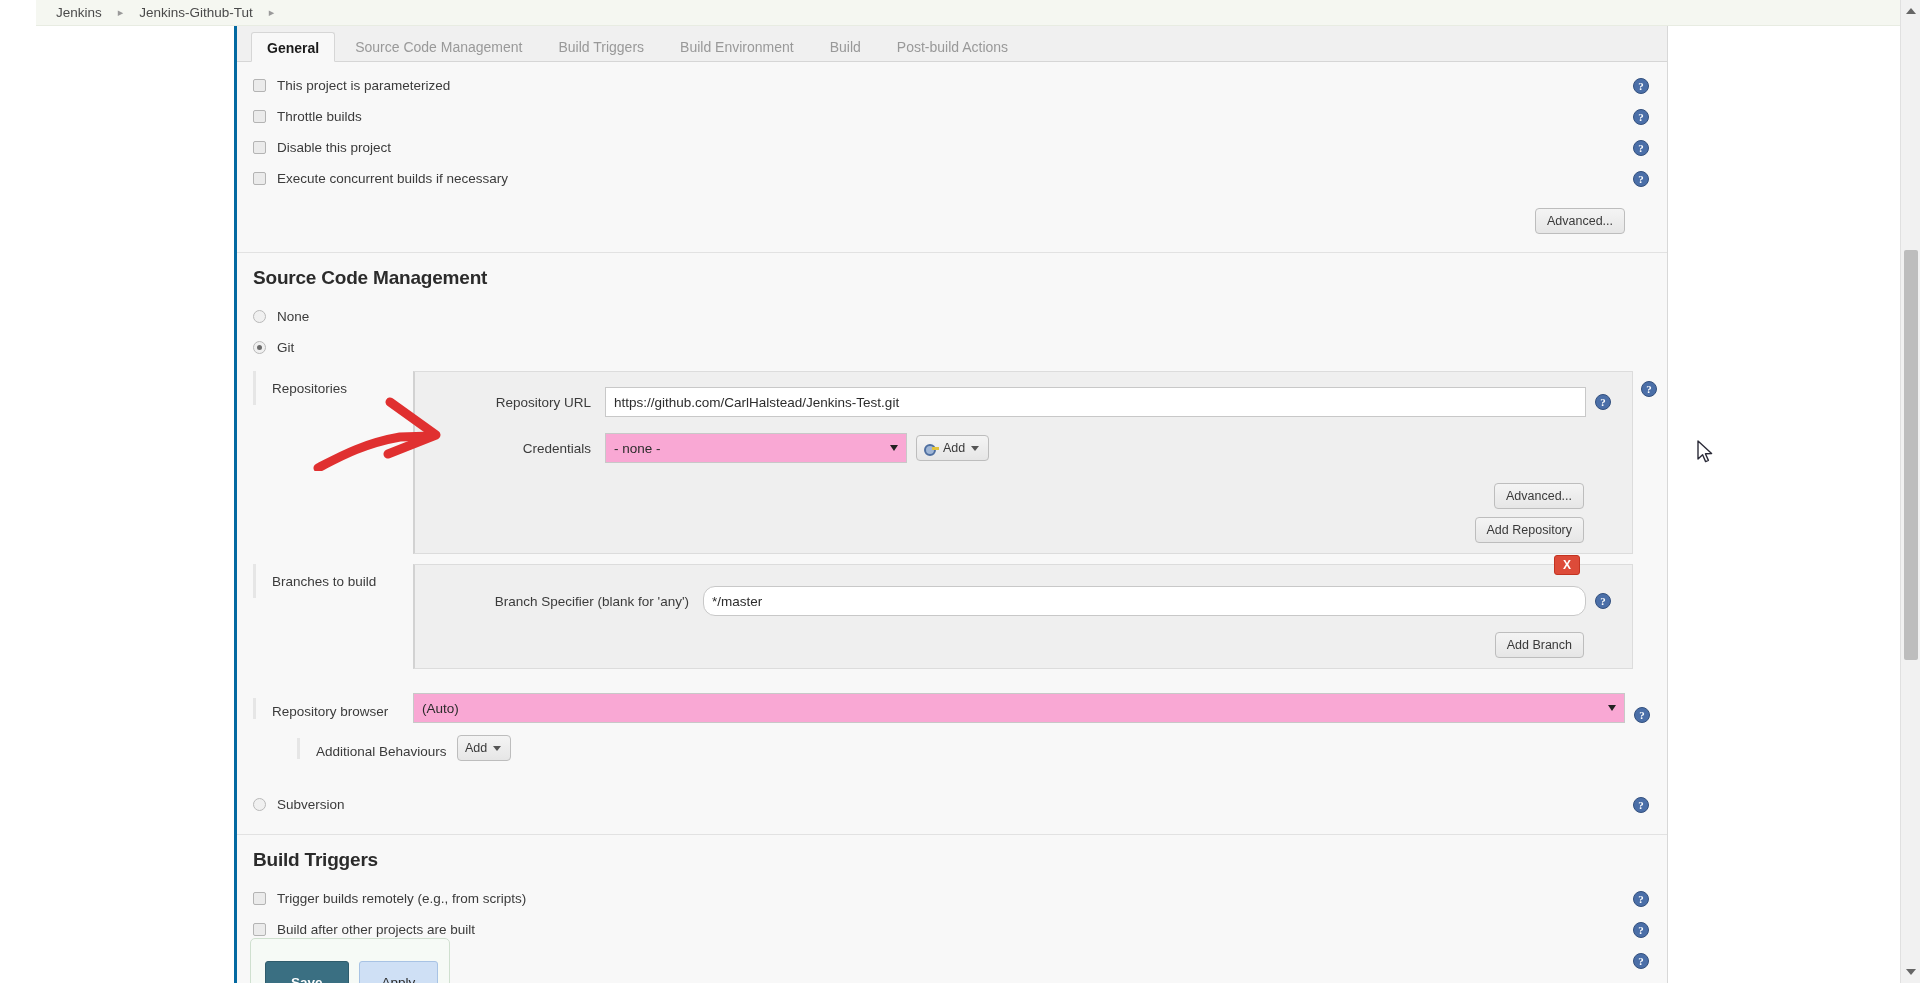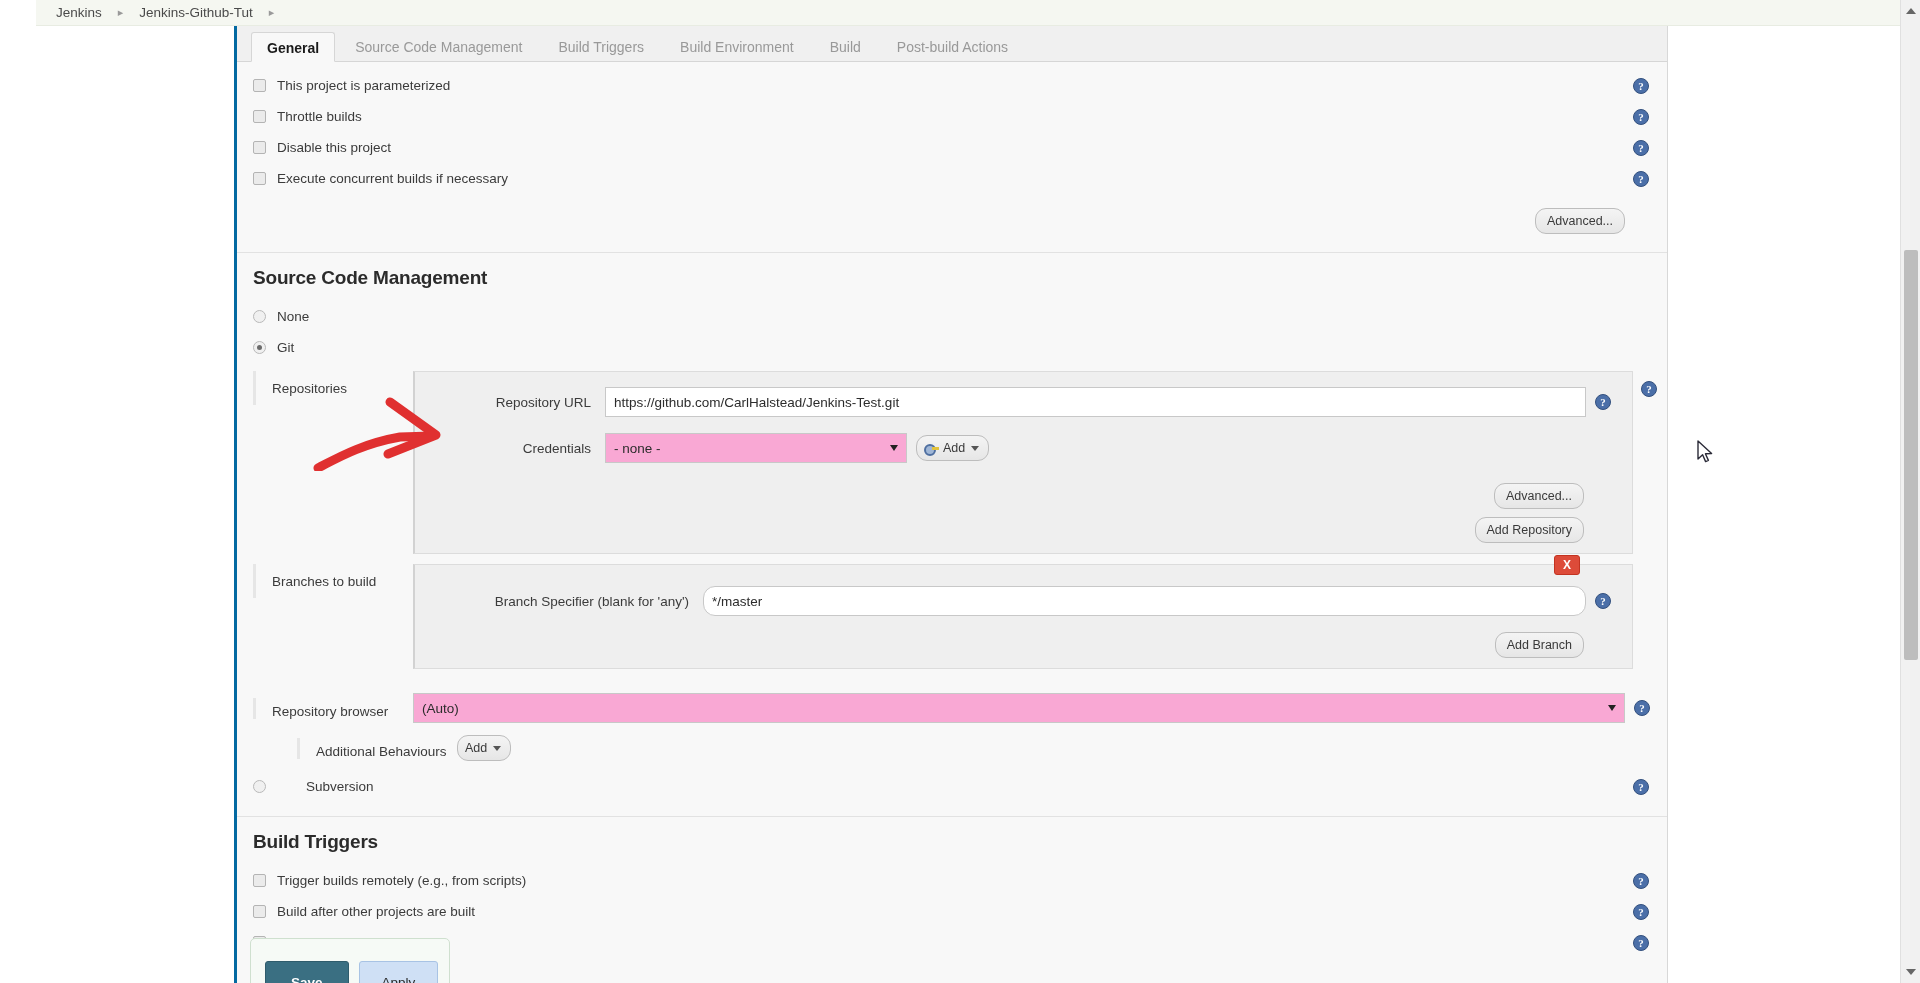--- a/index.html
+++ b/index.html
@@ -124,21 +124,21 @@
     line-height: 14px; text-align: center;
     cursor: pointer; display: inline-block;
     font-family: "Liberation Serif", serif;
   }
 
   
   .btn {
     display: inline-block;
     background: linear-gradient(#f4f4f4, #e6e6e6);
     border: 1px solid #bdbdbd;
-    border-radius: 11px;
+    border-radius: 4px;
     padding: 5px 11px;
     font-size: 12.5px; color: #3a3a3a;
     cursor: pointer; white-space: nowrap;
     font-family: "Liberation Sans", sans-serif;
   }
   .btn-add { padding: 5px 9px 5px 7px; }
   .key-icon {
     display:inline-block; width: 15px; height: 10px;
     position: relative; vertical-align: -1px; margin-right: 4px;
   }
@@ -402,39 +402,39 @@
                 <span class="btn">Add Branch</span>
               </div>
             </div>
             <div style="width:26px;"></div>
           </div>
         </div>
       </div>
 
       <div class="setting" style="margin-top:24px; align-items:center;">
         <div class="setting-label" style="padding-top:6px; min-height:0;">Repository browser</div>
-        <div class="setting-body" style="display:flex; align-items:center; padding-right:8px;">
+        <div class="setting-body" style="display:flex; align-items:flex-end; padding-right:8px;">
           <div class="sel" style="flex:1;">
             <span>(Auto)</span>
             <span class="arrow"></span>
           </div>
           <span style="width:34px; text-align:center;"><span class="help">?</span></span>
         </div>
       </div>
 
       <div class="setting" style="margin-top:12px; align-items:center;">
         <div class="setting-label" style="padding-top:6px; min-height:0;margin-left:44px;">Additional Behaviours</div>
         <div class="setting-body">
           <span class="btn btn-add">
             <span>Add</span><span class="caret"></span>
           </span>
         </div>
       </div>
 
-      <div class="row" style="margin-top:10px;gap:29px;">
+      <div class="row" style="margin-top:28px;">
         <span class="radio"></span>
         <span class="cb-label">Subversion</span>
         <span class="help-slot"><span class="help">?</span></span>
       </div>
 
       <div class="section-divider" style="margin-top:14px;"></div>
       <div class="section-title">Build Triggers</div>
 
       <div class="row">
         <span class="cb"></span>

